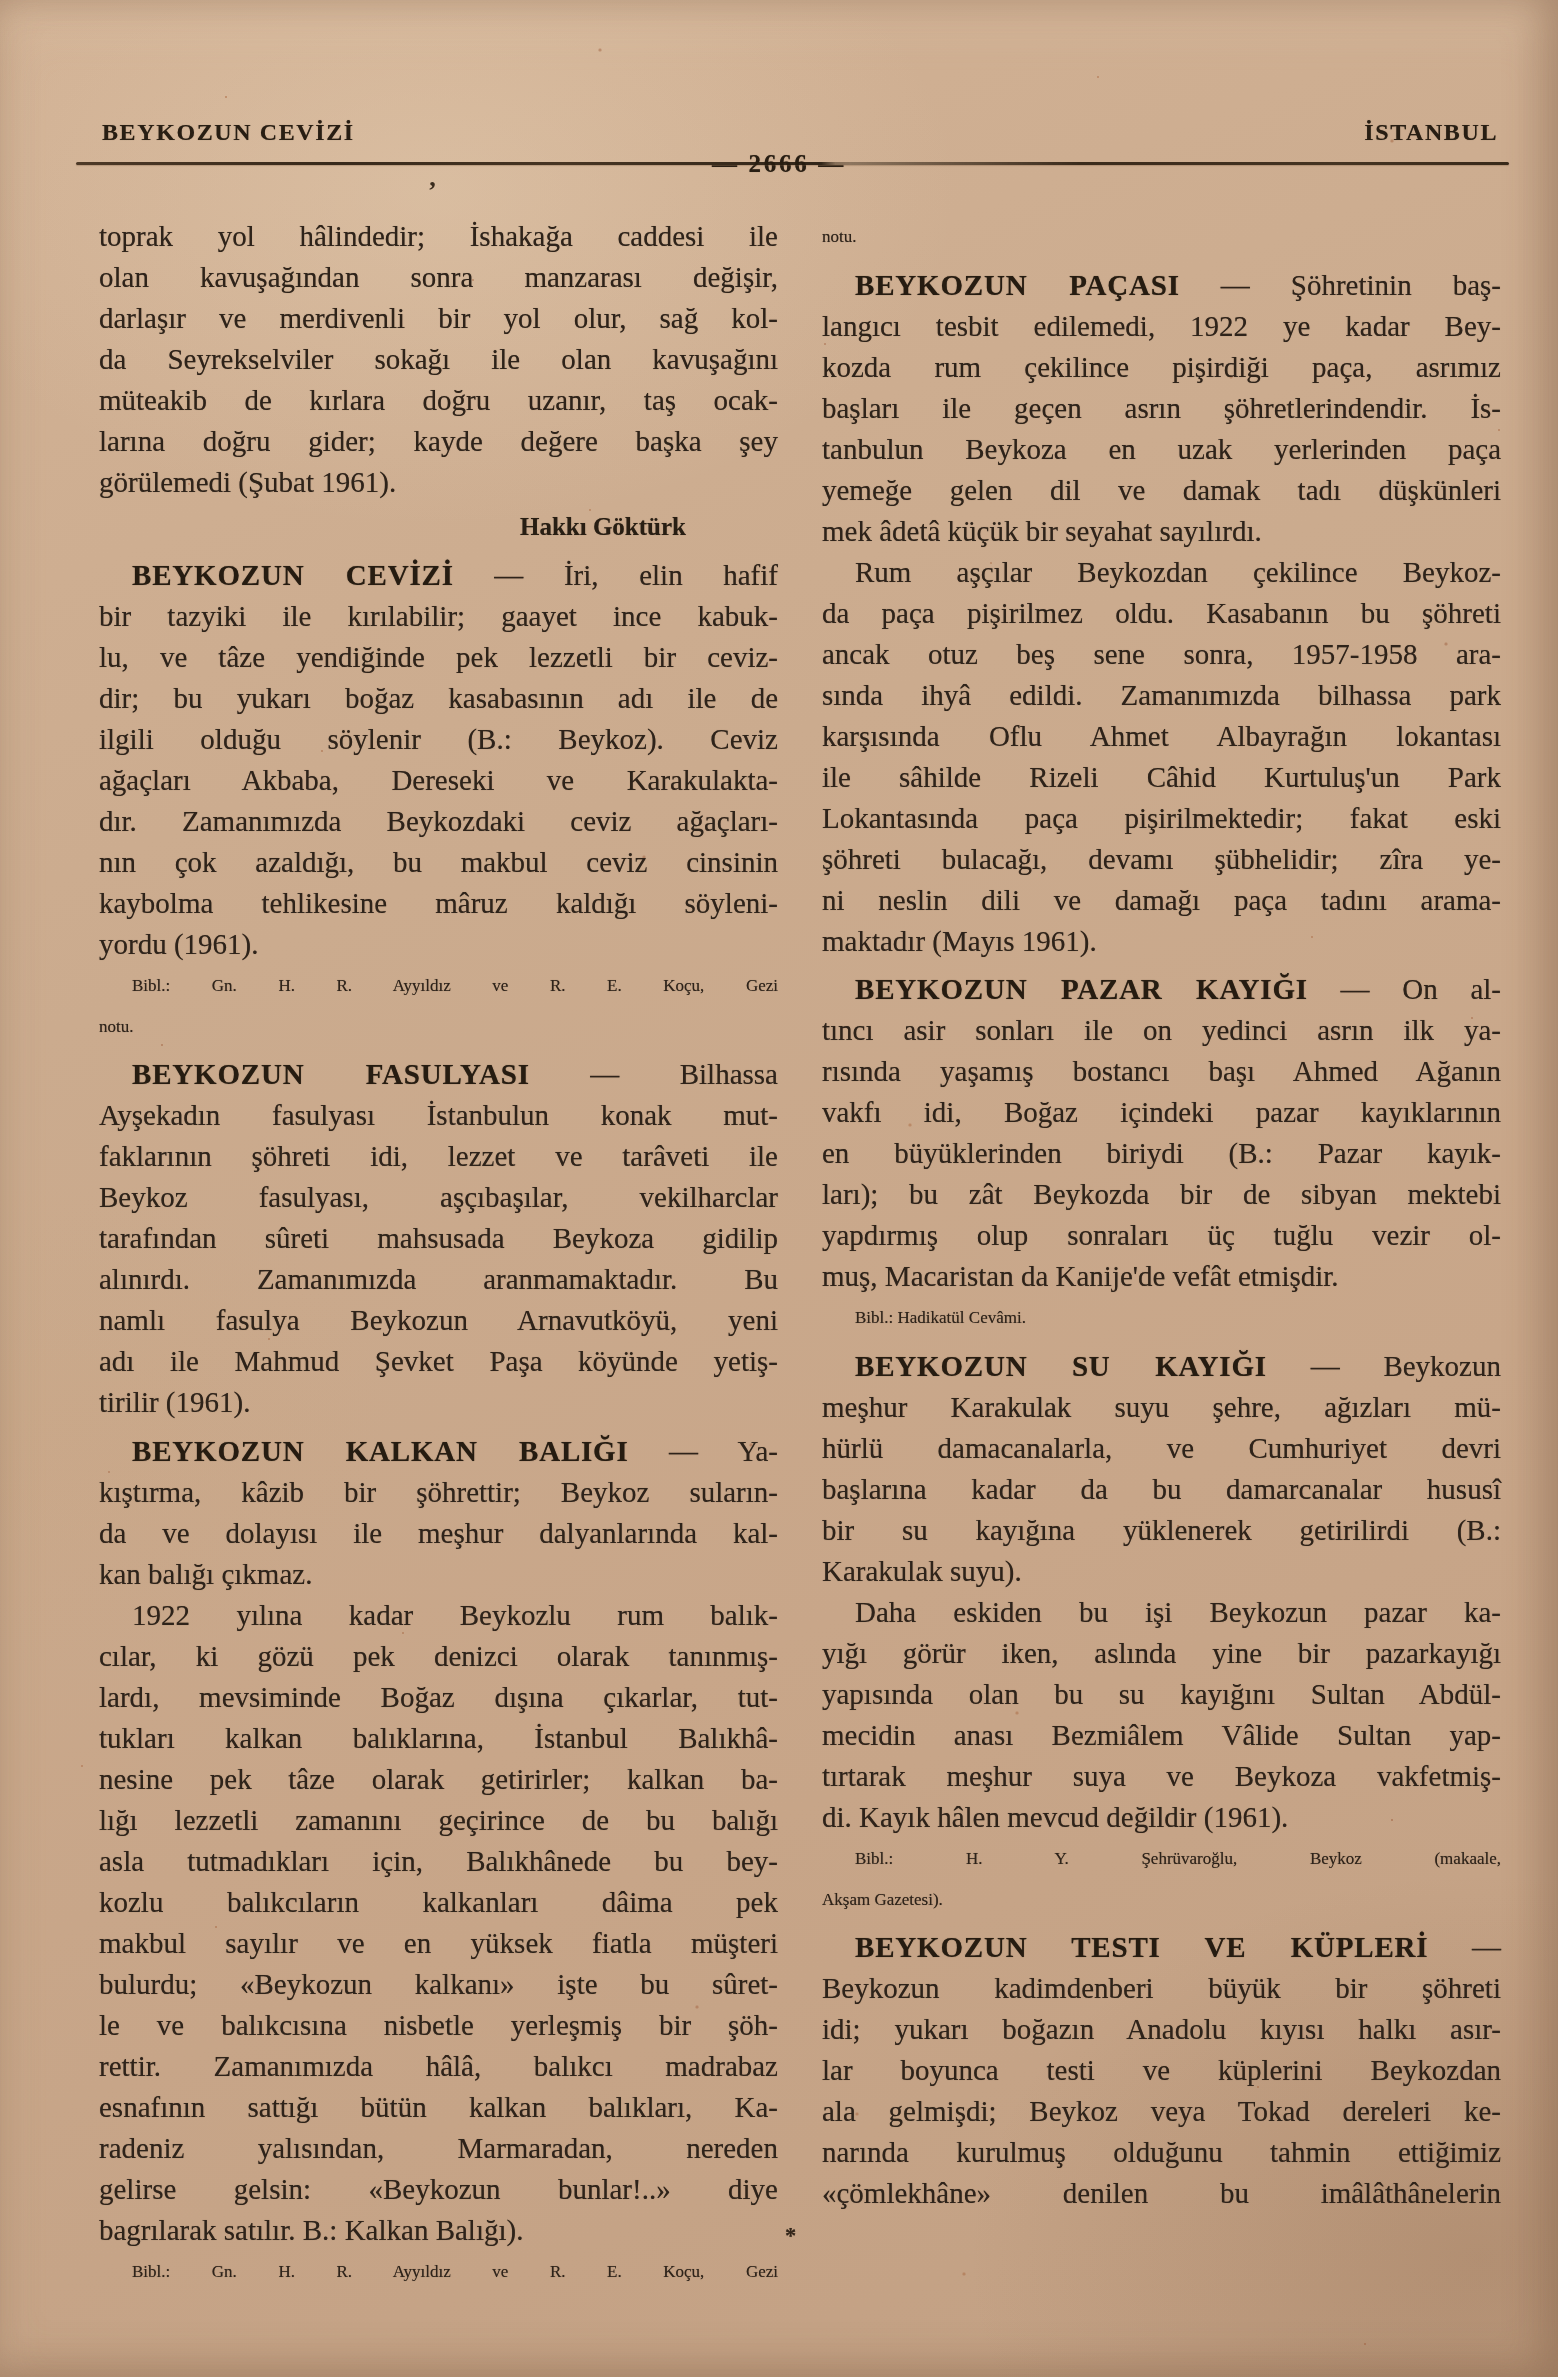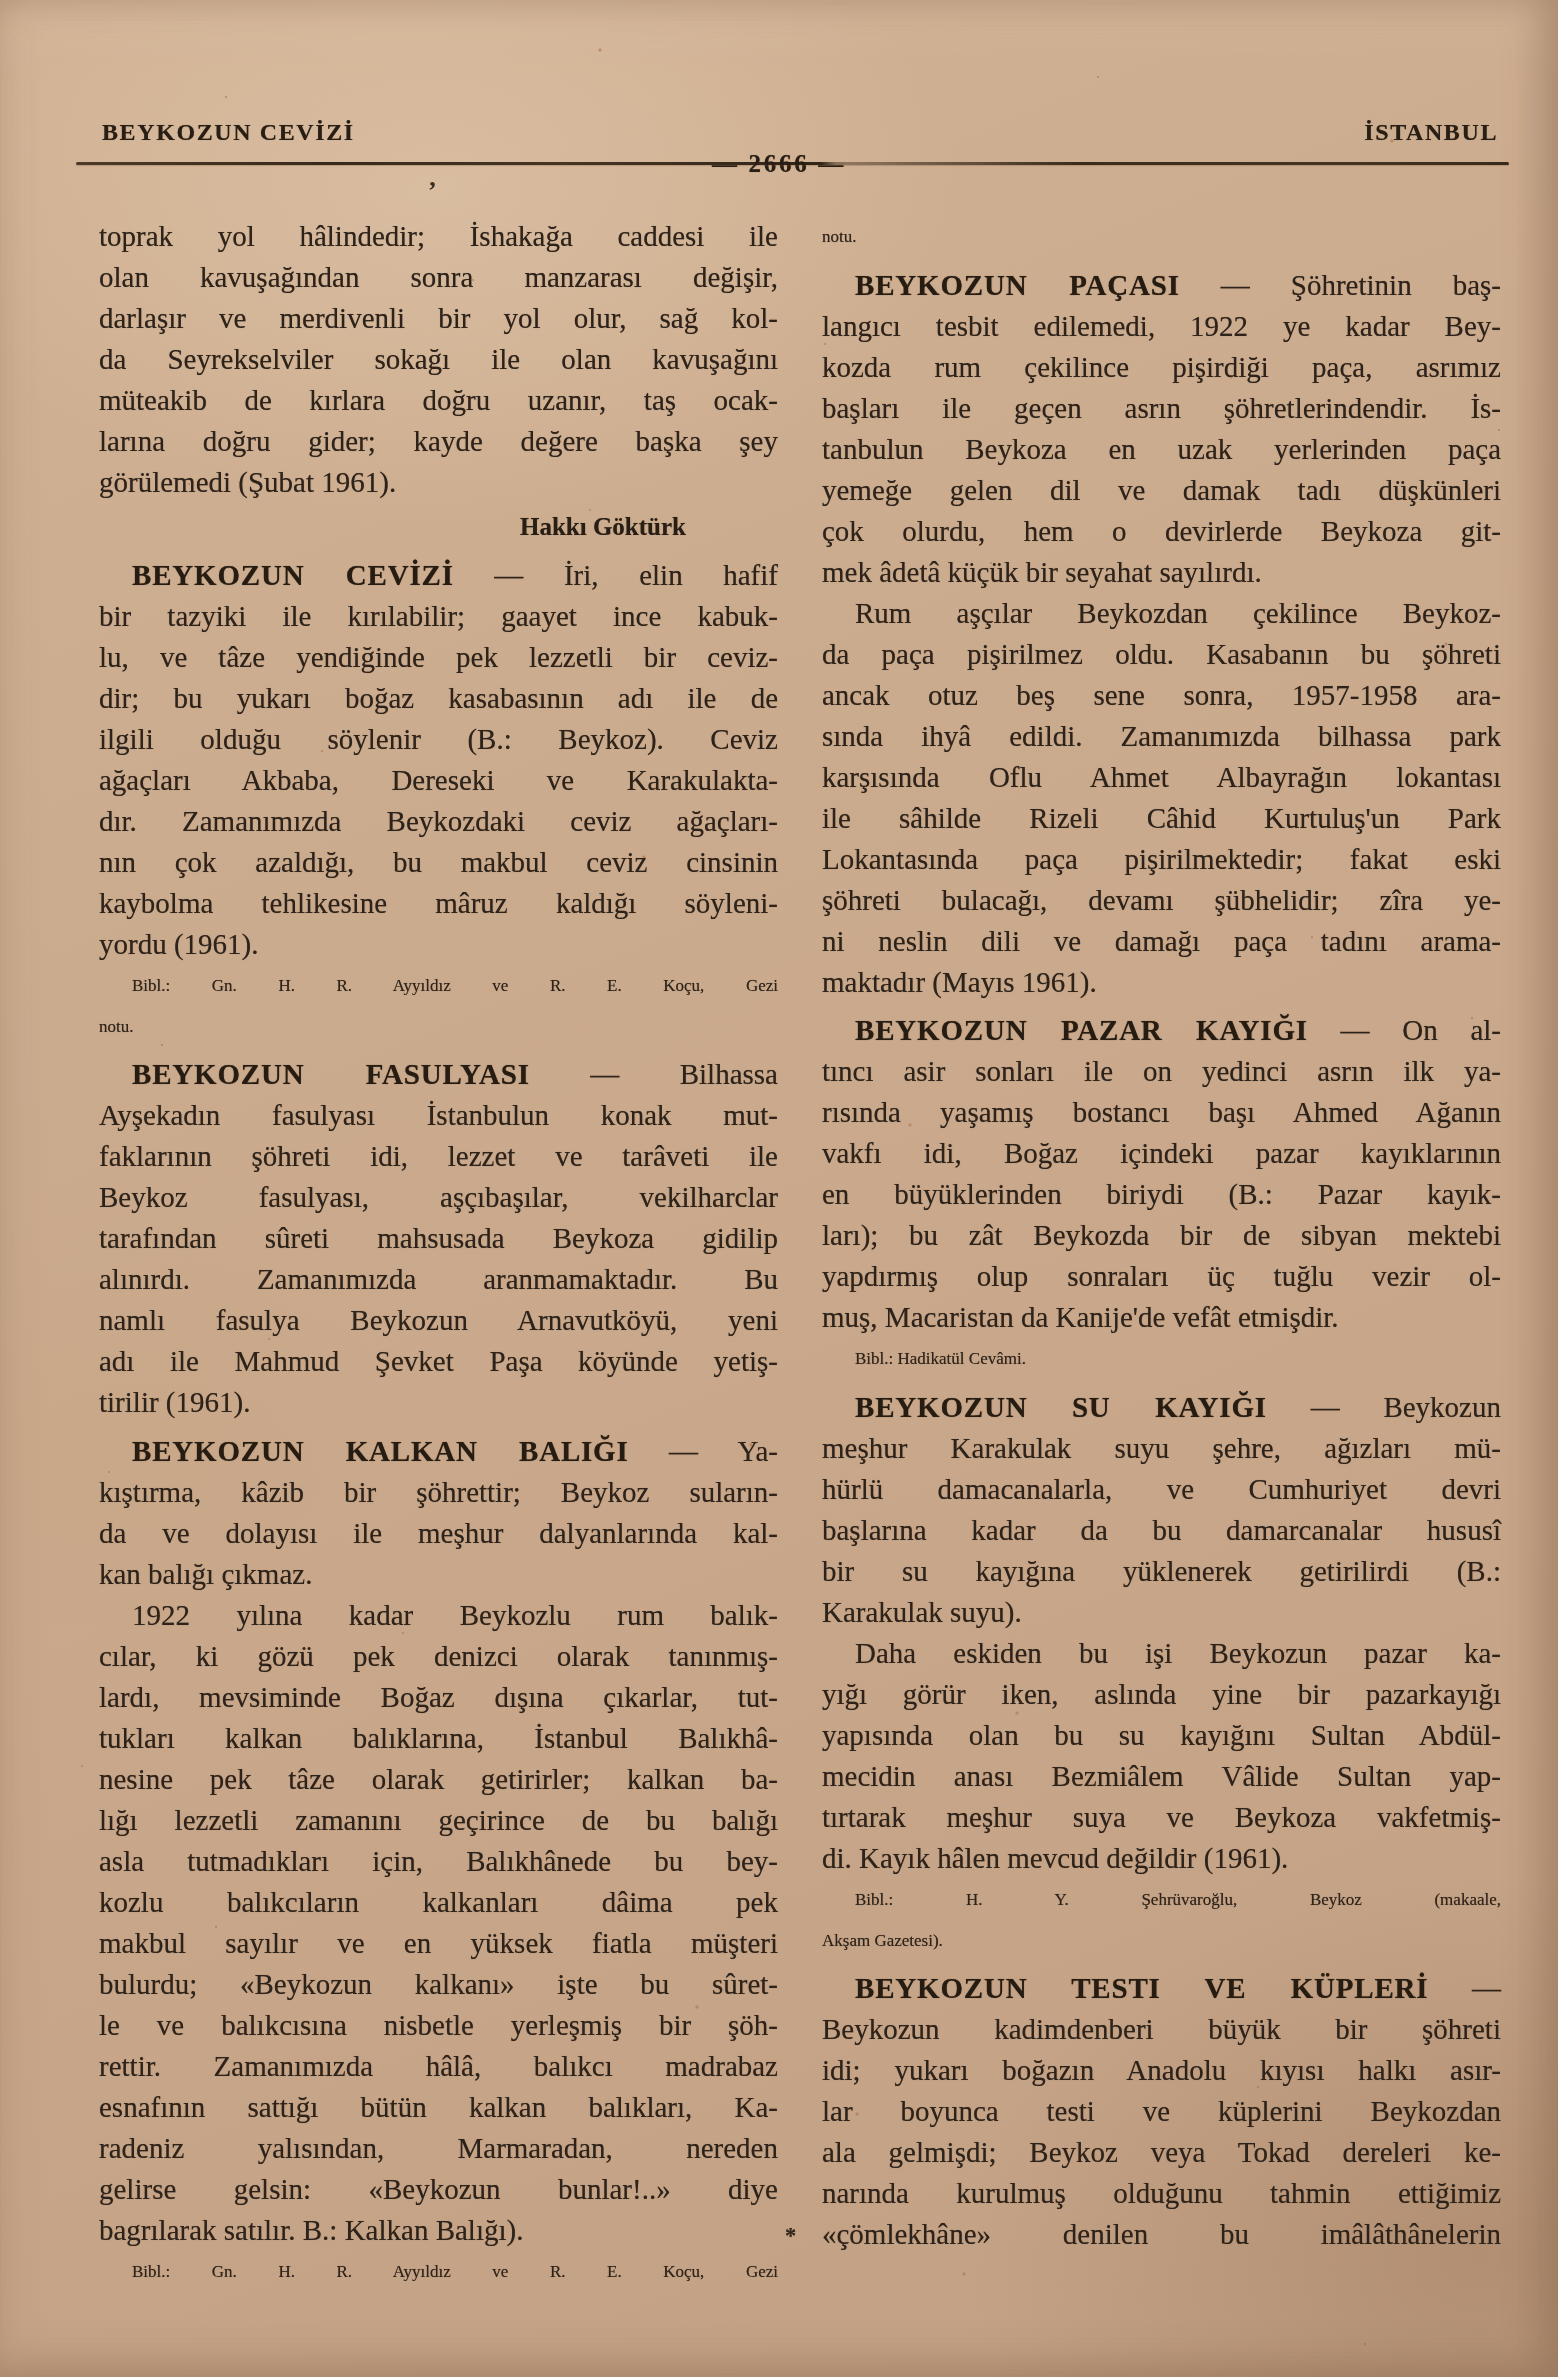--- a/index.html
+++ b/index.html
@@ -227,21 +227,20 @@
       <div class="block bibl-cont">
         <div class="line first end">notu.</div>
       </div>
       <div class="block entry">
         <div class="line first"><span class="eh">BEYKOZUN PAÇASI</span> — Şöhretinin baş-</div>
         <div class="line">langıcı tesbit edilemedi, 1922 ye kadar Bey-</div>
         <div class="line">kozda rum çekilince pişirdiği paça, asrımız</div>
         <div class="line">başları ile geçen asrın şöhretlerindendir. İs-</div>
         <div class="line">tanbulun Beykoza en uzak yerlerinden paça</div>
         <div class="line">yemeğe gelen dil ve damak tadı düşkünleri</div>
-        <div class="line">çok olurdu, hem o devirlerde Beykoza git-</div>
         <div class="line end">mek âdetâ küçük bir seyahat sayılırdı.</div>
       </div>
       <div class="block para">
         <div class="line first">Rum aşçılar Beykozdan çekilince Beykoz-</div>
         <div class="line">da paça pişirilmez oldu. Kasabanın bu şöhreti</div>
         <div class="line">ancak otuz beş sene sonra, 1957-1958 ara-</div>
         <div class="line">sında ihyâ edildi. Zamanımızda bilhassa park</div>
         <div class="line">karşısında Oflu Ahmet Albayrağın lokantası</div>
         <div class="line">ile sâhilde Rizeli Câhid Kurtuluş'un Park</div>
         <div class="line">Lokantasında paça pişirilmektedir; fakat eski</div>

